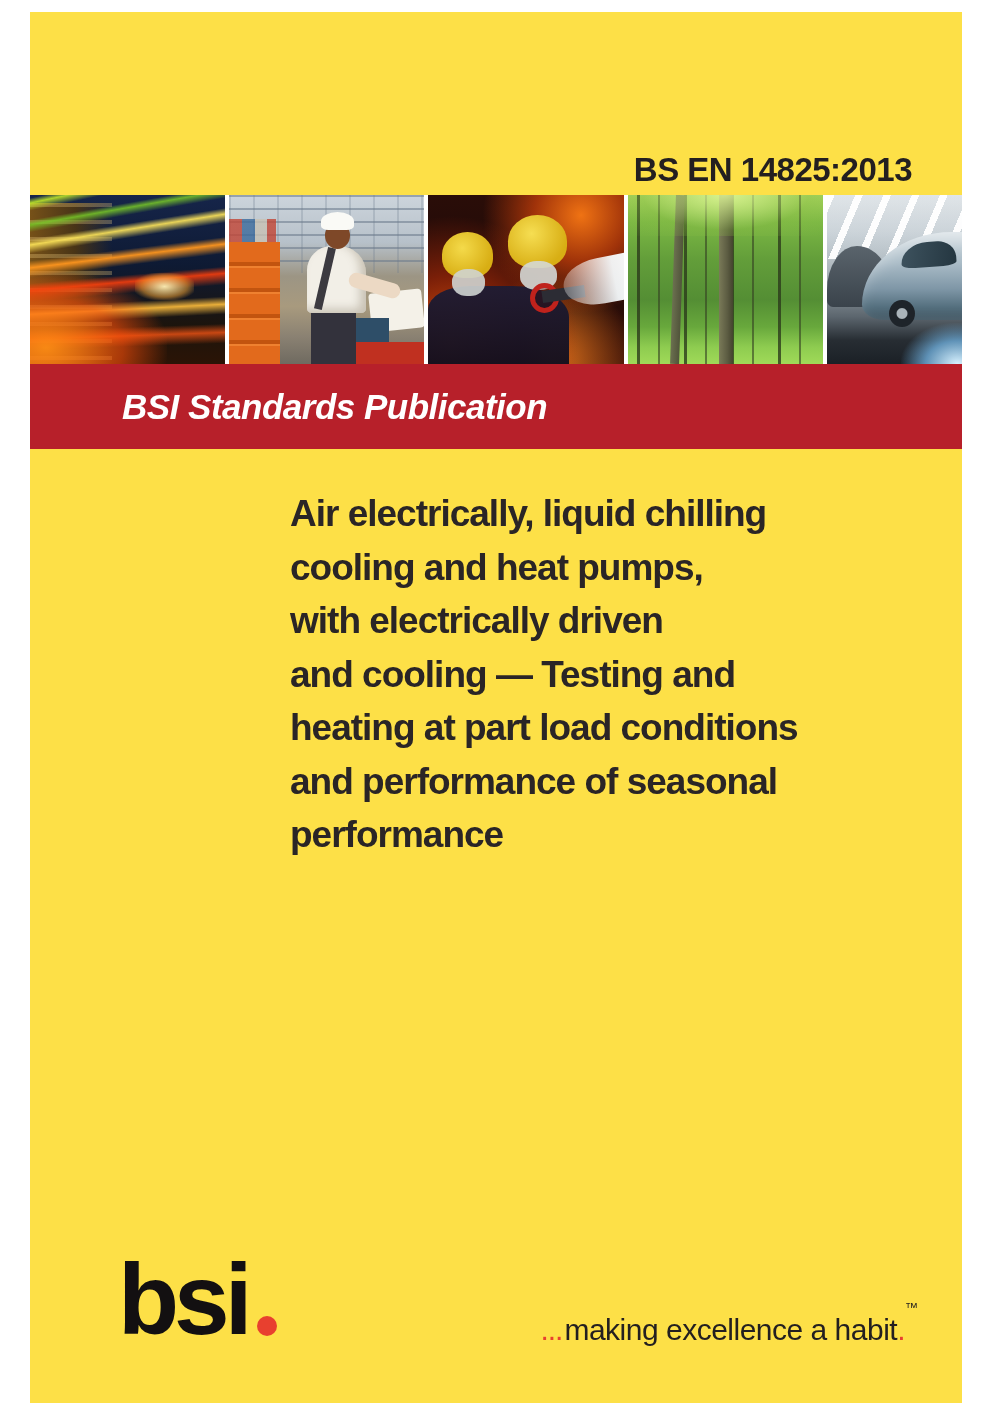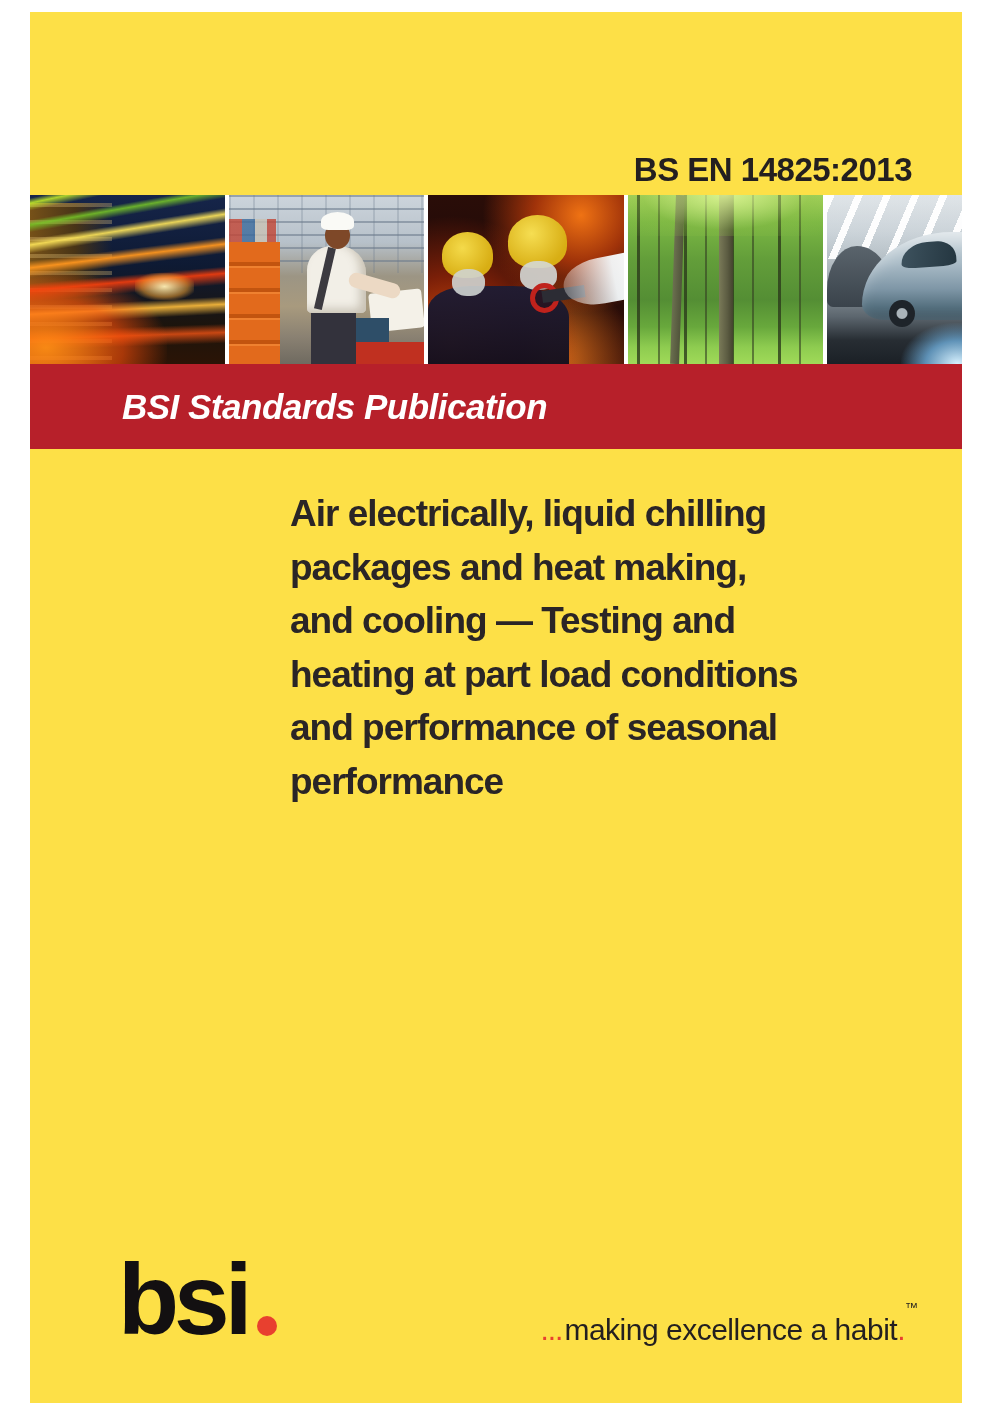--- a/index.html
+++ b/index.html
@@ -224,21 +224,22 @@
     </div>
 
   </div>
 
   <div class="banner">
     <span class="banner-title">BSI Standards Publication</span>
   </div>
 
   <h1 class="std-title">
     <span class="line">Air electrically, liquid chilling</span>
-    <span class="line">packages and heat making,</span>
+    <span class="line">cooling and heat pumps,</span>
+    <span class="line">with electrically driven</span>
     <span class="line">and cooling — Testing and</span>
     <span class="line">heating at part load conditions</span>
     <span class="line">and performance of seasonal</span>
     <span class="line">performance</span>
   </h1>
 
   <div class="bsi-logo"><span>bsi</span><span class="logo-dot"></span></div>
 
   <div class="tagline"><span class="red dots">...</span><span>making excellence a habit</span><span class="red">.</span><sup>™</sup></div>
 

